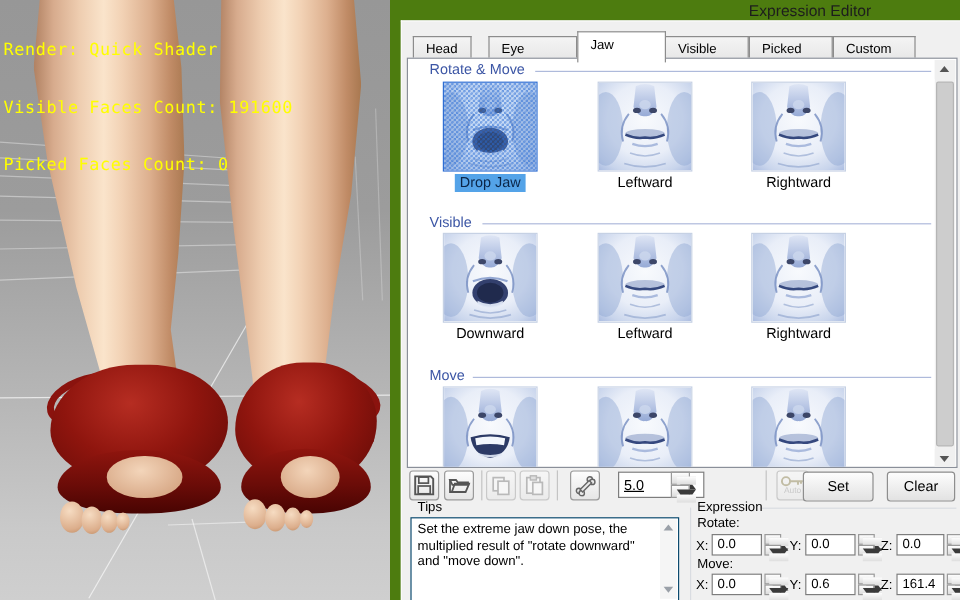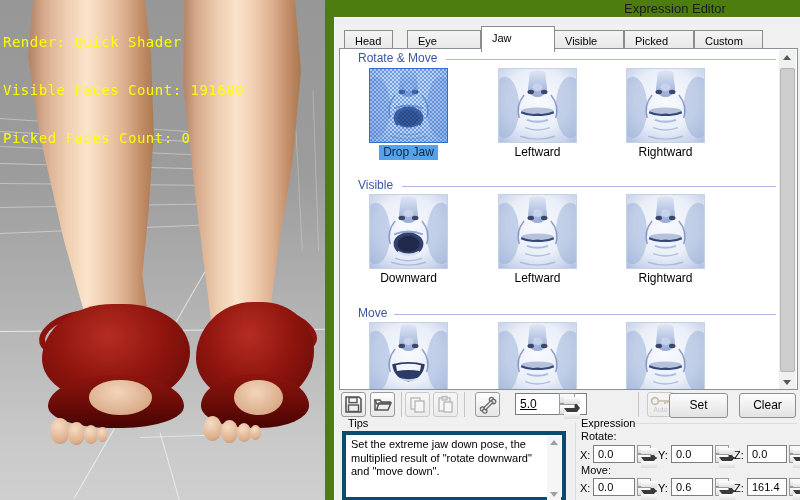--- a/index.html
+++ b/index.html
@@ -84,21 +84,21 @@
   .updown { position:absolute; width:16px; height:22px; }
   .updown div { position:absolute; left:0; width:16px; height:11px; background:linear-gradient(#fefefe,#dcdcdc);
     border:1px solid #9a9a9a; }
   .updown .u { top:0; } .updown .d { top:11px; }
   .updown .arr.up { border-width:0 3px 4px 3px; border-style:solid; border-color:transparent transparent #3a3a3a transparent; left:4px; top:3px; }
   .updown .arr.dn { border-width:4px 3px 0 3px; border-style:solid; border-color:#3a3a3a transparent transparent transparent; left:4px; top:3px; }
   .pbtn { position:absolute; top:375px; height:25px; background:linear-gradient(#fdfdfd,#e2e2e2);
     border:1px solid #8e8e8e; border-radius:3px; font-size:12px; color:#000; text-align:center; padding-top:4px; }
 
   .small-label { position:absolute; font-size:11px; color:#000; }
-  .tips-box { position:absolute; left:7px; top:413px; width:224px; height:70px; background:#fff; border:4px solid #0c4a6e; }
+  .tips-box { position:absolute; left:7px; top:413px; width:224px; height:70px; background:#fff; border:1px solid #0c4a6e; }
   .tips-text { position:absolute; left:5px; top:3px; width:196px; font-size:11px; line-height:13.5px; color:#000; }
   .tips-sbar { position:absolute; right:1px; top:1px; width:14px; height:66px; background:#f5f5f5; }
   .tips-sbar .arr.up { border-bottom-color:#9aa0a8; top:4px; left:3px; }
   .tips-sbar .arr.dn { border-top-color:#9aa0a8; top:56px; left:3px; }
   .g-line-h { position:absolute; height:1px; background:#d9dce1; }
   .g-line-v { position:absolute; width:1px; background:#d9dce1; }
 </style>
 </head>
 <body>
 

